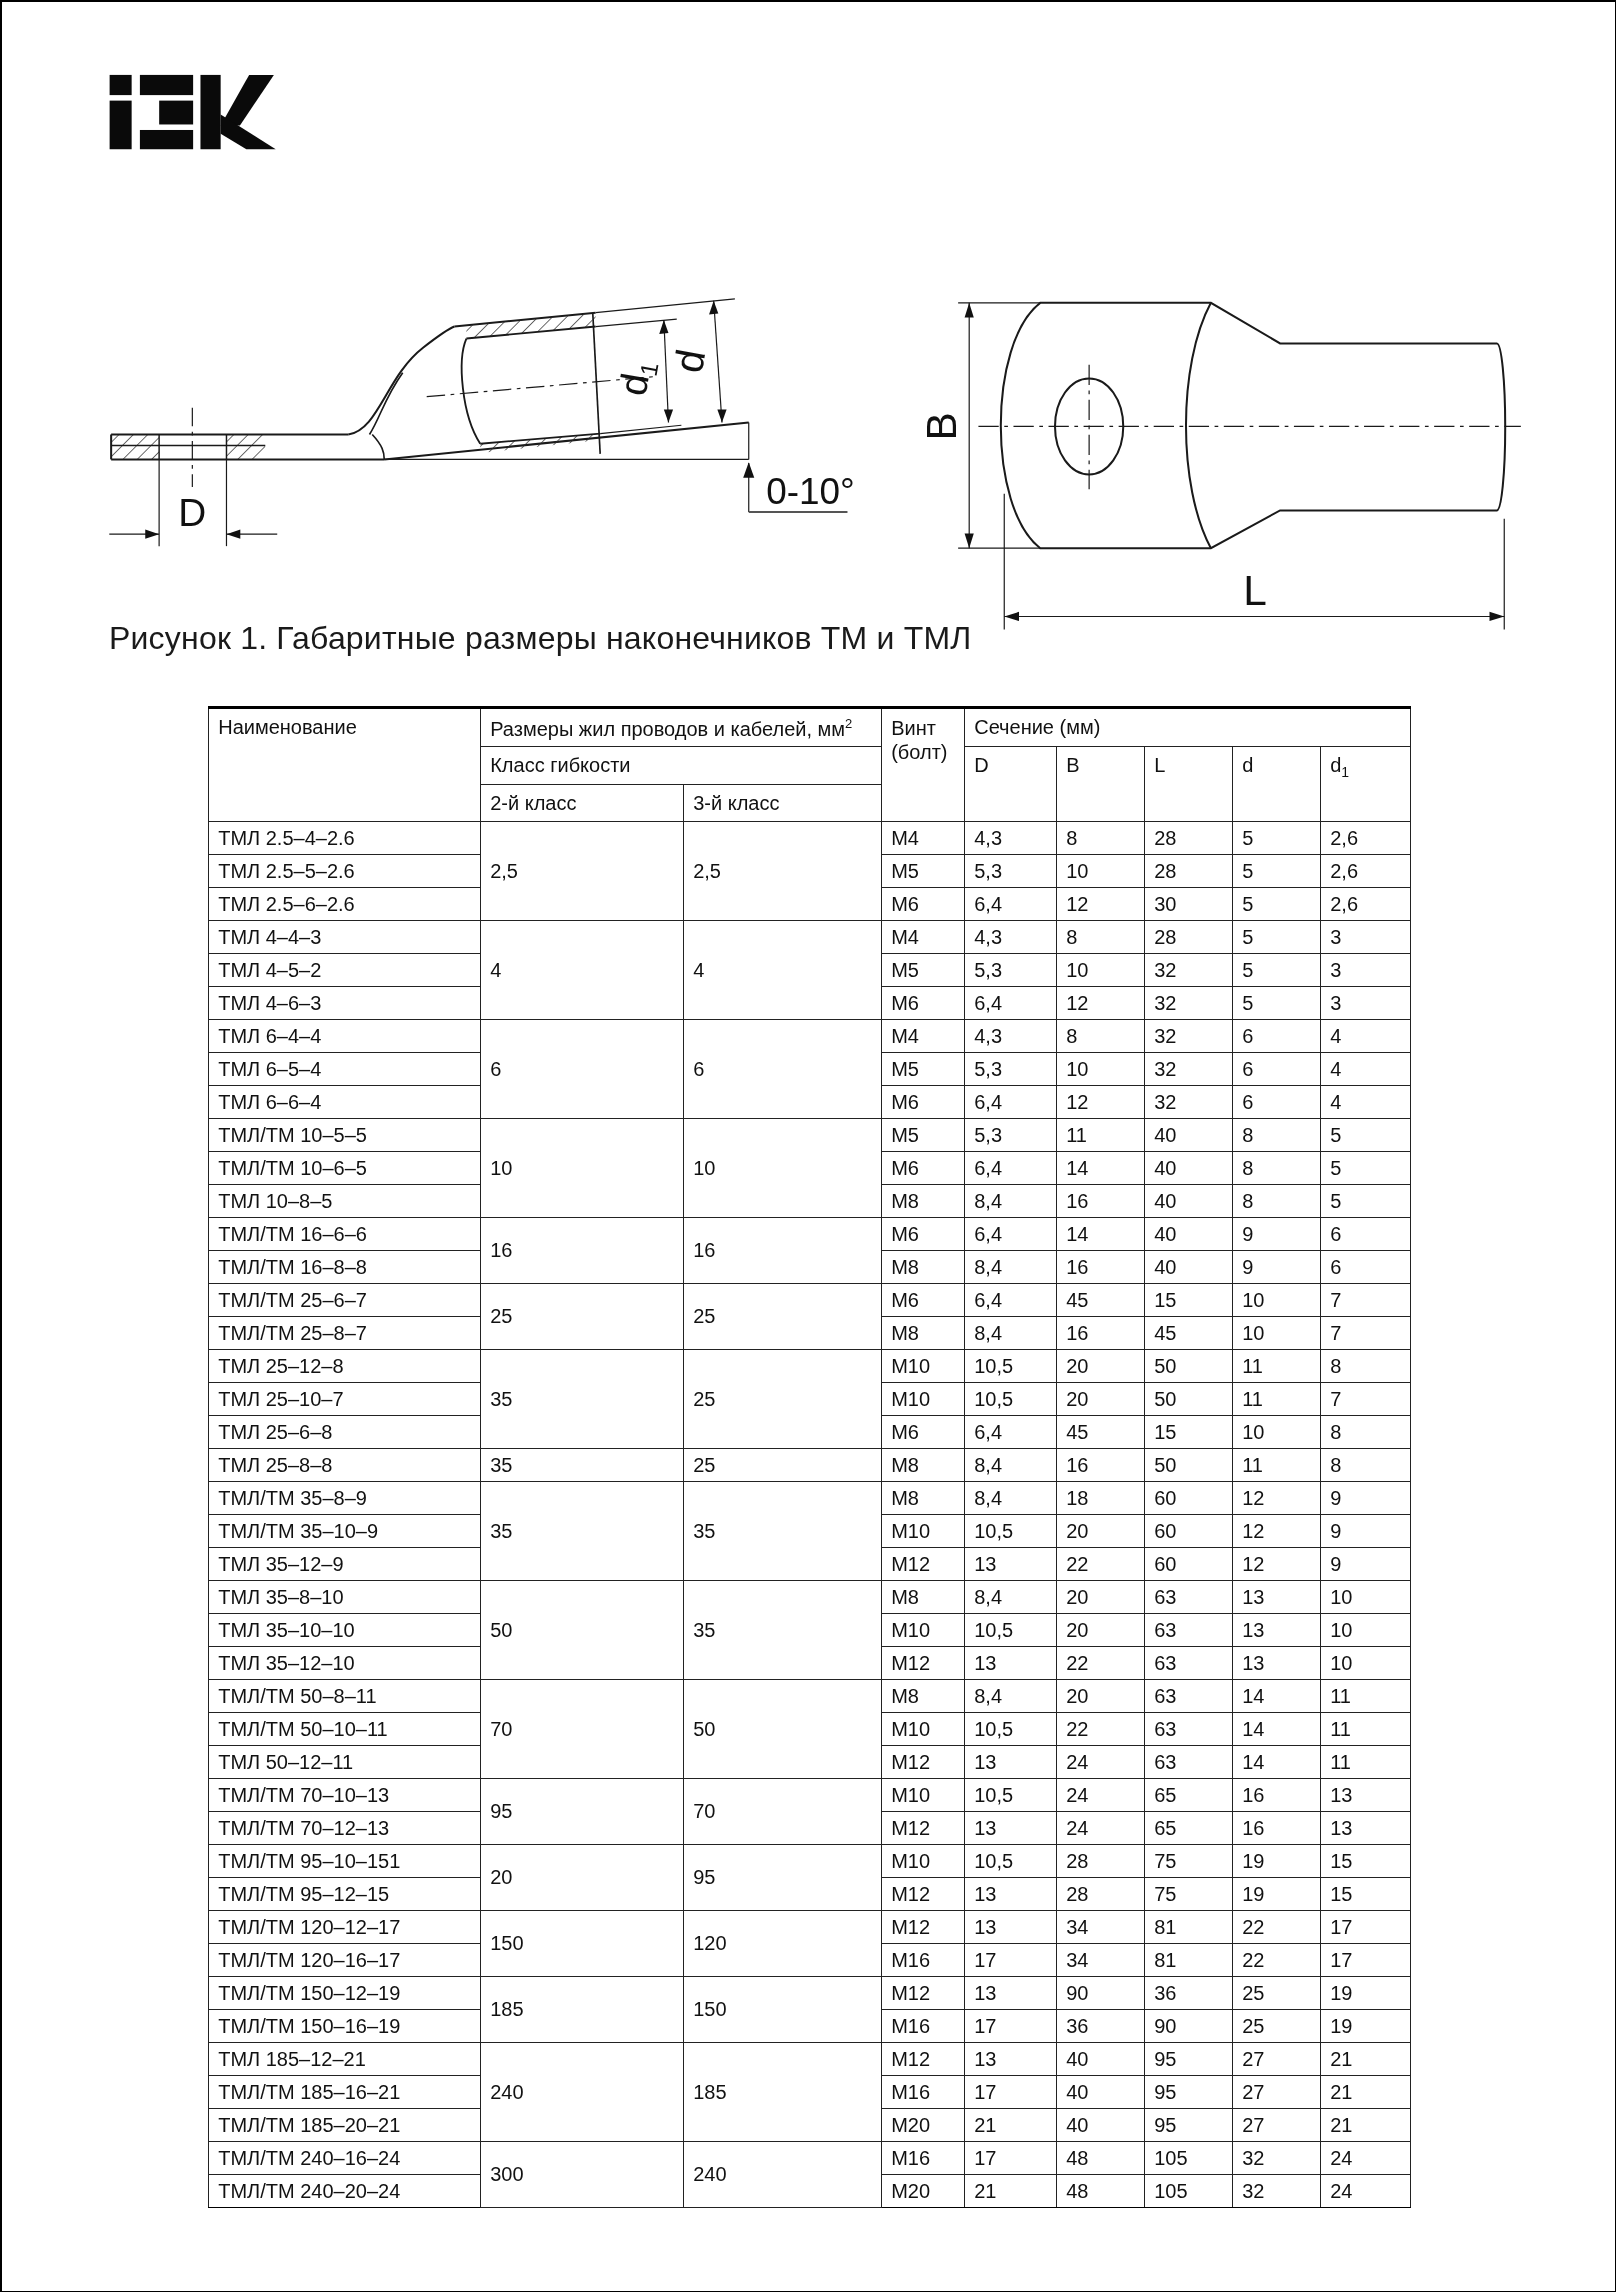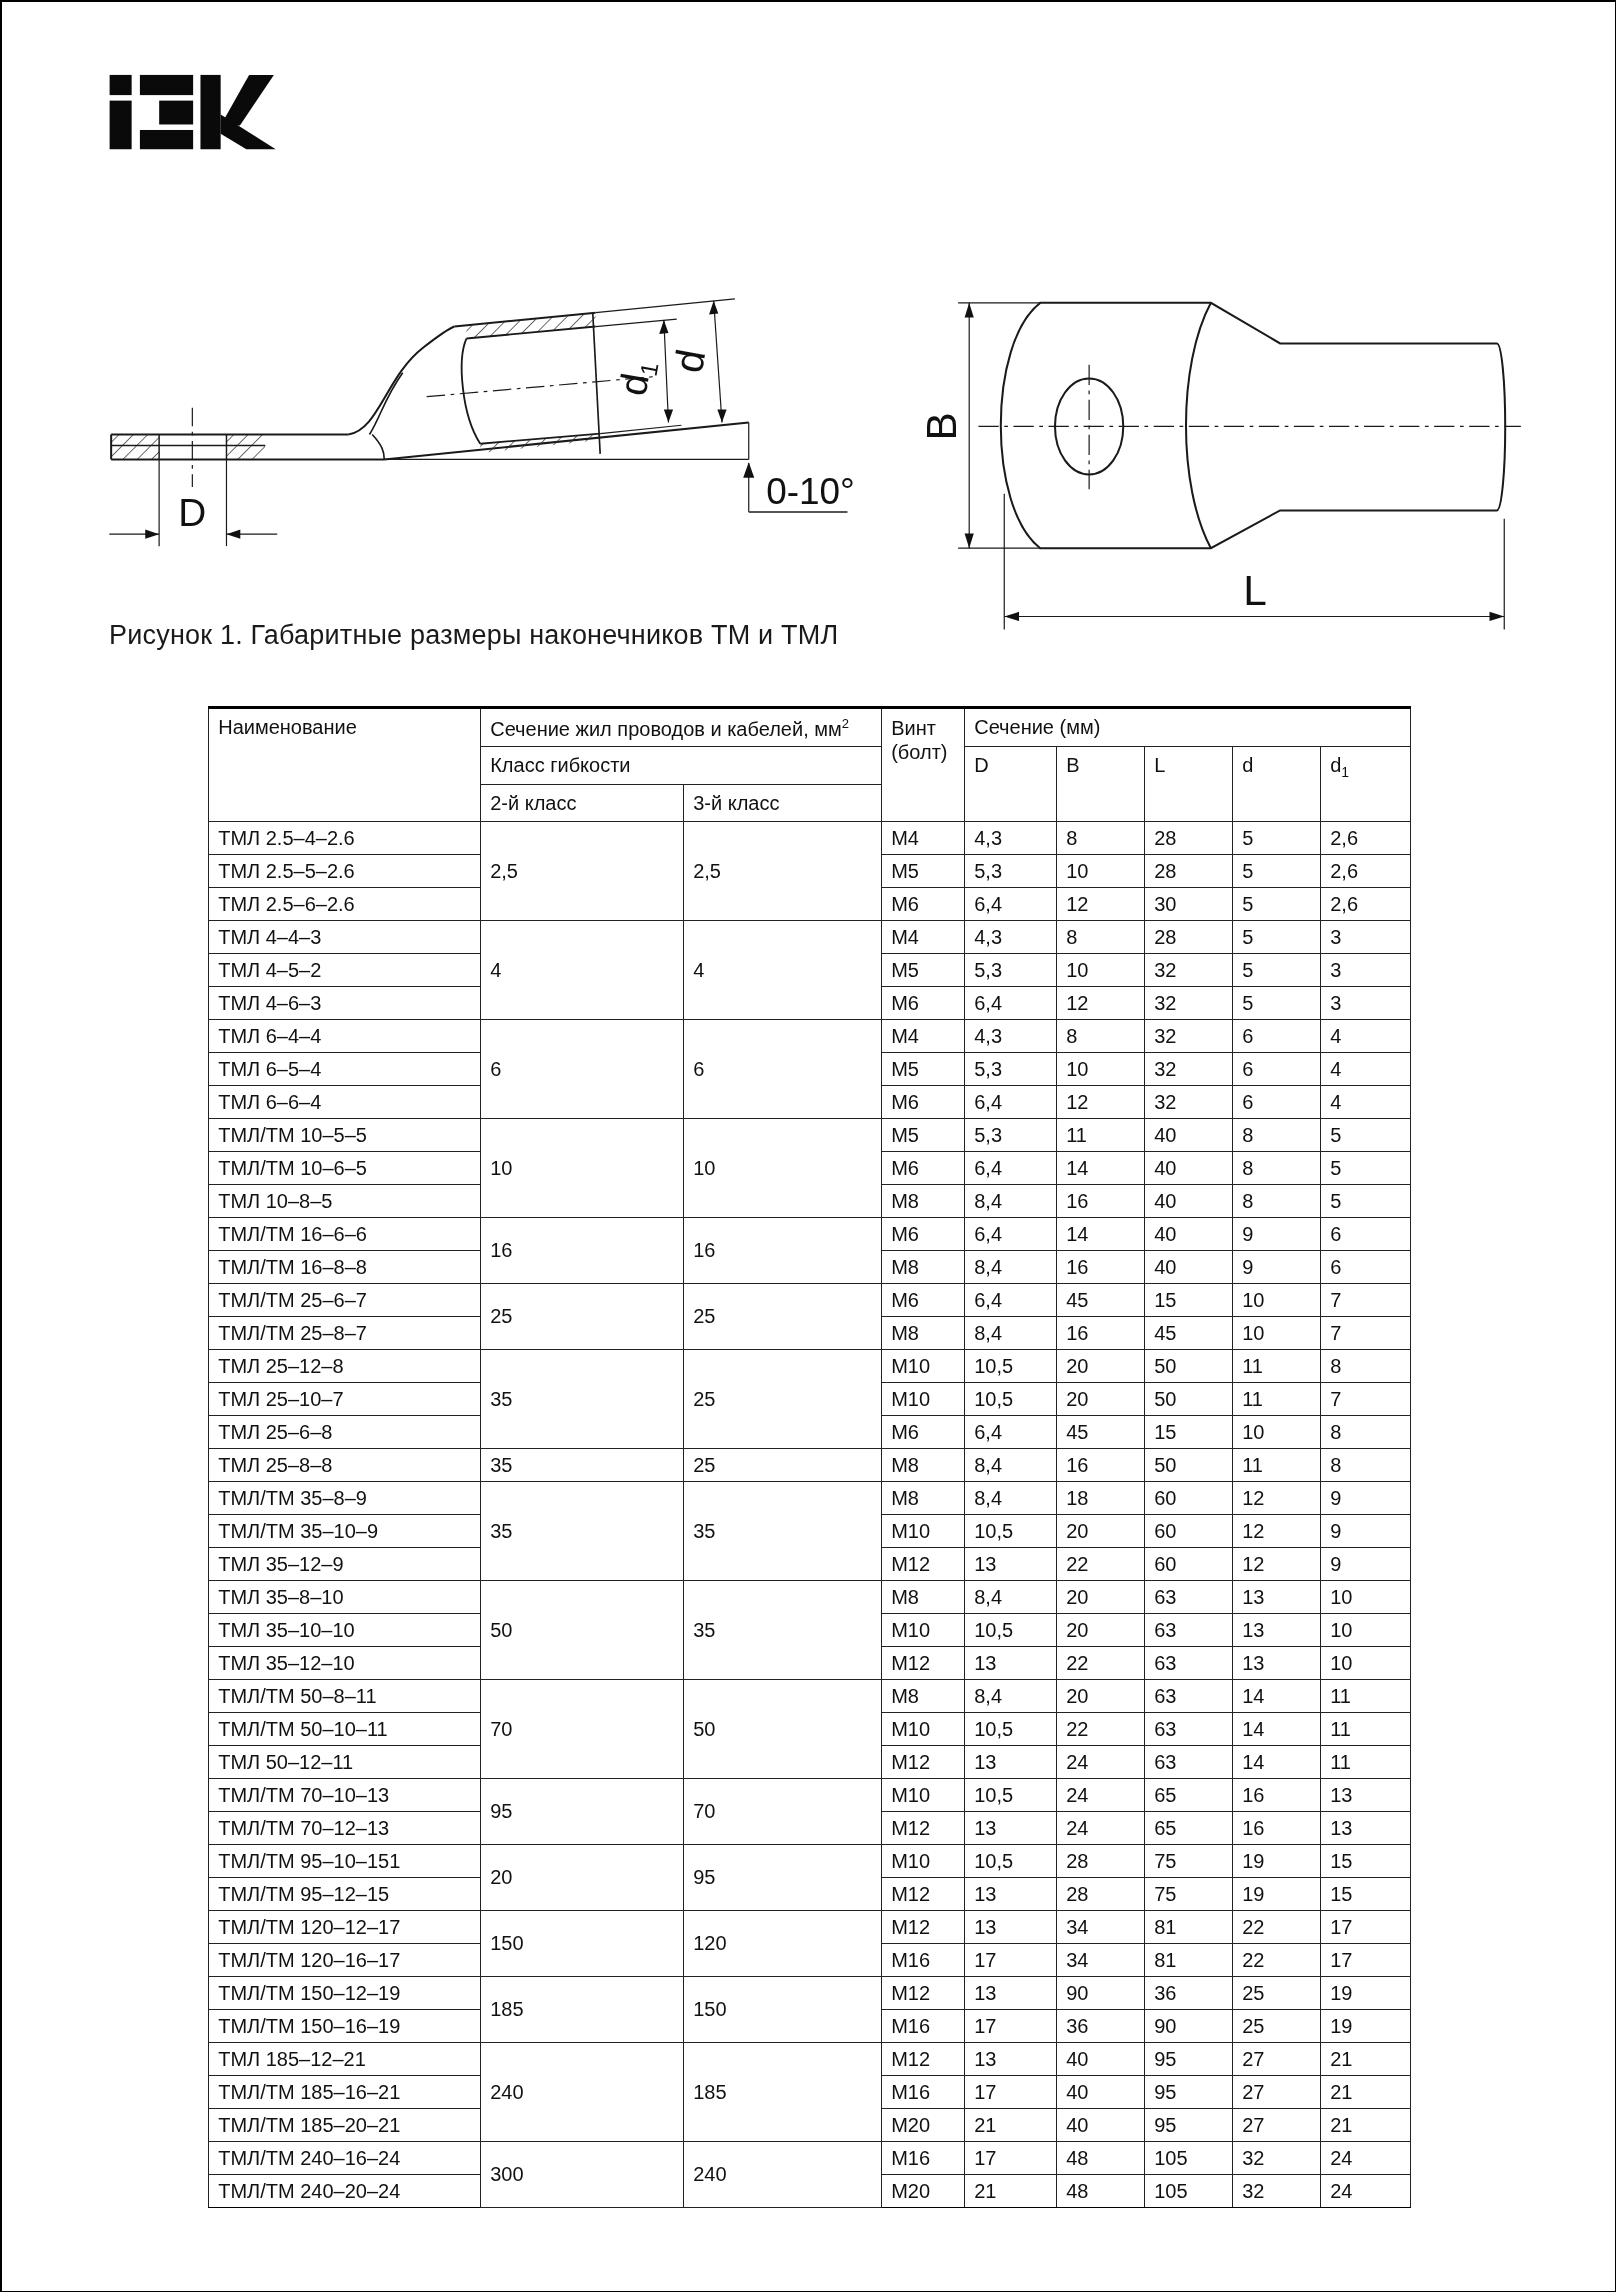--- a/index.html
+++ b/index.html
@@ -8,21 +8,21 @@
     font-family:"Liberation Sans", sans-serif;color:#000;
     -webkit-font-smoothing:antialiased;
   }
   .page-frame{
     position:absolute;inset:0;width:1617px;height:2293px;
     border:2.8px solid #000;box-sizing:border-box;pointer-events:none;
   }
   .logo{position:absolute;left:109px;top:74px;}
   .svg-abs{position:absolute;}
   .caption{
-    position:absolute;left:109px;top:620px;font-size:27px;color:#1a1a1a;
+    position:absolute;left:109px;top:620px;font-size:32px;color:#1a1a1a;
     letter-spacing:0.2px;
   }
   table.spec{
     position:absolute;left:208px;top:706px;width:1197px;
     border-collapse:collapse;table-layout:fixed;
     font-size:20px;color:#111;
   }
   table.spec th, table.spec td{
     border:0.9px solid #222;font-weight:normal;text-align:left;
     padding:0 3.7px 0 9.2px;overflow:hidden;white-space:nowrap;
@@ -167,21 +167,21 @@
     <col style="width:83px">
       <col style="width:92px">
       <col style="width:88px">
     <col style="width:88px">
       <col style="width:88px">
       <col style="width:90px">
   </colgroup>
   <thead>
     <tr class="h1">
       <th rowspan="3">Наименование</th>
-      <th colspan="2"><span>Сечение жил проводов и кабелей, мм</span><sup>2</sup></th>
+      <th colspan="2"><span>Размеры жил проводов и кабелей, мм</span><sup>2</sup></th>
       <th rowspan="3">
           <span class="blk">Винт</span>
           <span class="blk">(болт)</span>
         </th>
       <th colspan="5">Сечение (мм)</th>
     </tr>
     <tr class="h2">
       <th colspan="2">Класс гибкости</th>
       <th rowspan="2">D</th>
       <th rowspan="2">B</th>

